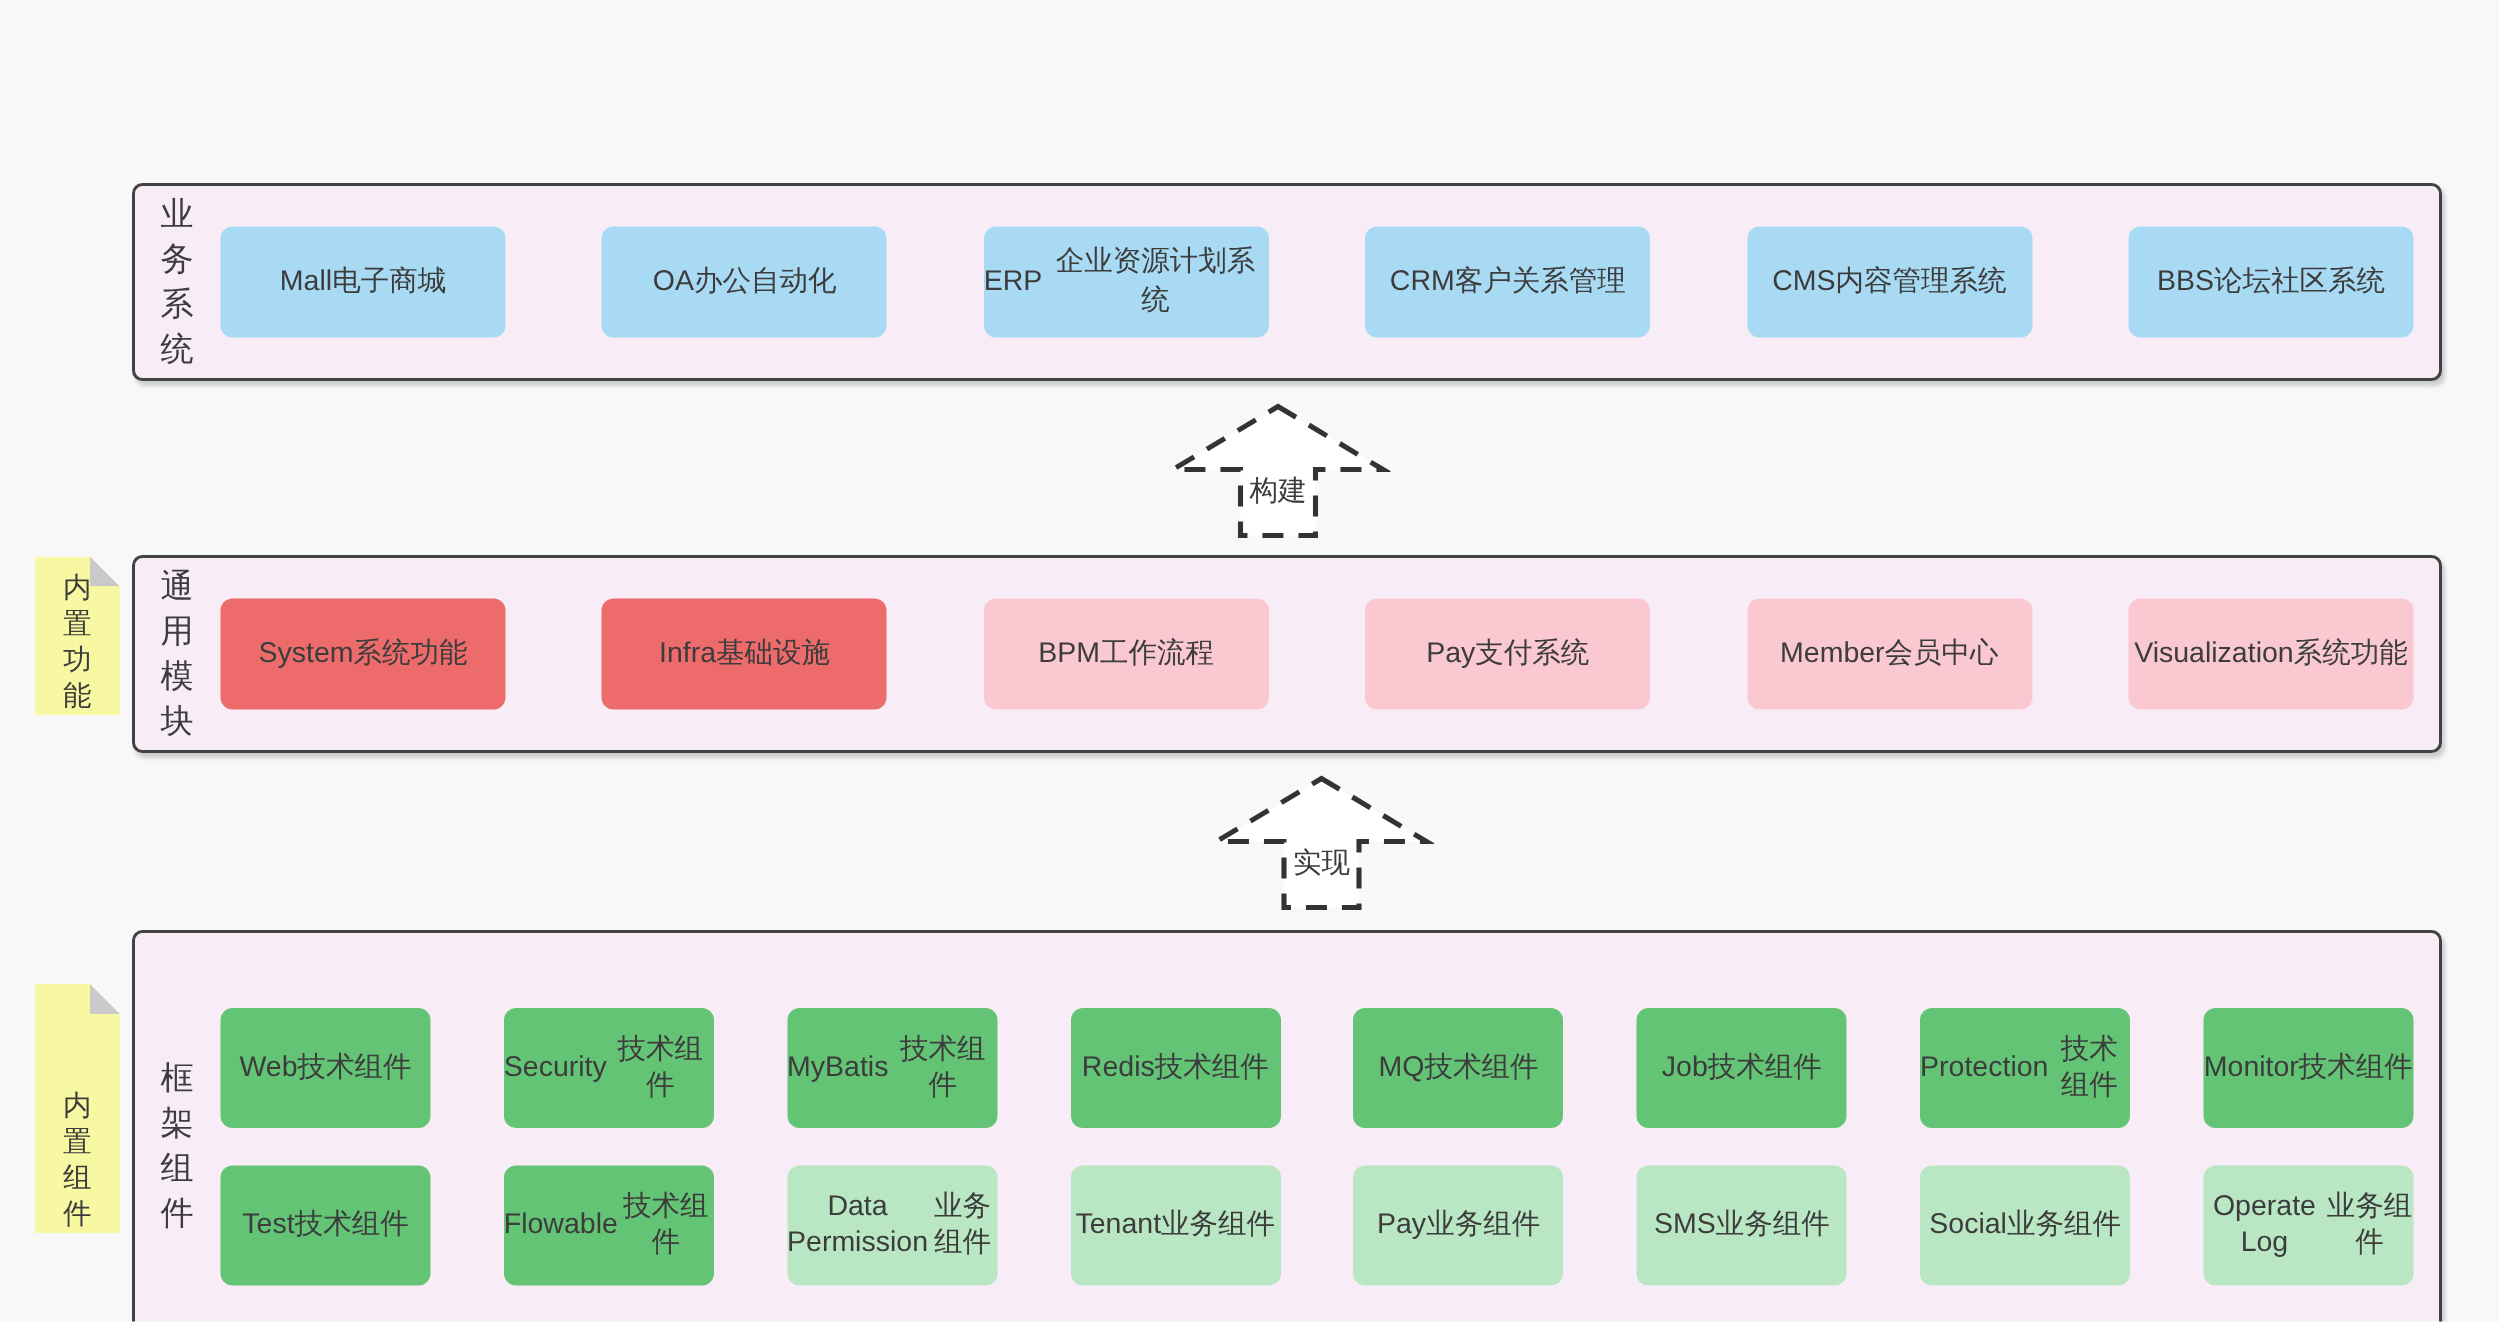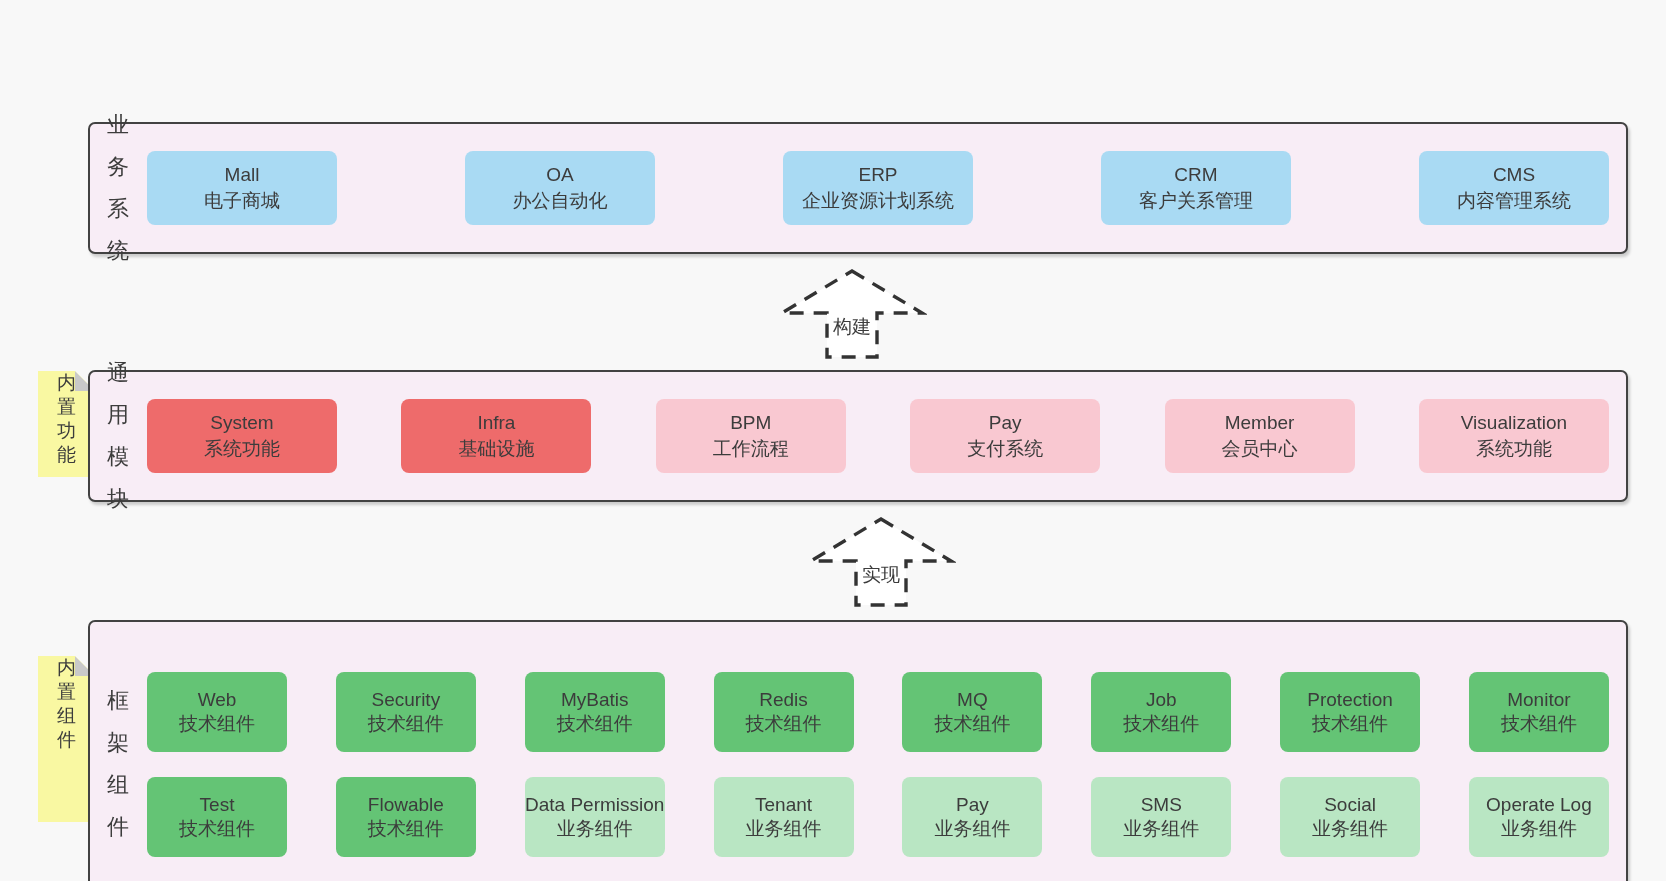--- a/index.html
+++ b/index.html
@@ -15,36 +15,36 @@
     font-family:"Liberation Sans","DejaVu Sans",sans-serif;
   }
   .band{
     position:absolute;left:88px;width:1540px;z-index:2;
     background:var(--band_bg);border:2px solid var(--band_border);border-radius:7px;
     box-shadow:2px 3px 3px rgba(0,0,0,.18);
     display:flex;align-items:center;
   }
   .band-label{
     flex:none;width:30px;margin-left:13px;
-    font-size:22px;line-height:42px;word-break:break-all;text-align:center;
+    font-size:22px;line-height:30px;word-break:break-all;text-align:center;
   }
   .row{flex:1;display:flex;justify-content:space-between;align-items:center;margin:0 17px 0 14px}
   .rows{flex:1;display:flex;flex-direction:column;gap:25px;margin:0 17px 0 14px}
   .rows .row{margin:0}
   .box{
-    border-radius:8px;display:flex;flex-direction:column;justify-content:center;
+    border-radius:8px;display:flex;justify-content:center;
     align-items:center;text-align:center;font-size:19px;line-height:26px;
   }
   .row-6 .box{width:190px;height:74px}
   .row-8 .box{width:140px;height:80px;line-height:24px}
   .blue{background:var(--blue)} .red{background:var(--red)} .pink{background:var(--pink)}
   .green{background:var(--green)} .lightgreen{background:var(--lightgreen)}
   .sticky{
-    position:absolute;left:38px;width:57px;z-index:1;background:var(--sticky);
-    display:flex;align-items:flex-start;justify-content:center;
+    position:absolute;left:23px;width:57px;z-index:1;background:var(--sticky);
+    display:flex;align-items:flex-end;justify-content:center;
     clip-path:polygon(0 0,calc(100% - 20px) 0,100% 20px,100% 100%,0 100%);
   }
   .sticky::after{
     content:"";position:absolute;top:0;right:0;width:20px;height:20px;
     background:var(--fold);clip-path:polygon(0 0,100% 100%,0 100%);
   }
   .sticky-text{width:22px;font-size:19px;line-height:24px;word-break:break-all;text-align:center}
   .arrow{position:absolute;width:150px;height:96px;z-index:1}
   .arrow path{fill:#ffffff;stroke:var(--arrow);stroke-width:3.4;stroke-dasharray:14 10}
   .arrow-label{
@@ -85,20 +85,24 @@
         <div>企业资源计划系统</div>
       </div>
     <div class="box blue">
         <div>CRM</div>
         <div>客户关系管理</div>
       </div>
     <div class="box blue">
         <div>CMS</div>
         <div>内容管理系统</div>
       </div>
+    <div class="box blue">
+        <div>BBS</div>
+        <div>论坛社区系统</div>
+      </div>
   </div>
 </div>
 
 <div class="arrow" id="arrow-build">
   <svg width="150" height="96" viewBox="0 0 150 96">
     <path d="M75 5 L145 47 L100 47 L100 91 L50 91 L50 47 L5 47 Z"></path>
   </svg>
   <div class="arrow-label">构建</div>
 </div>
 

